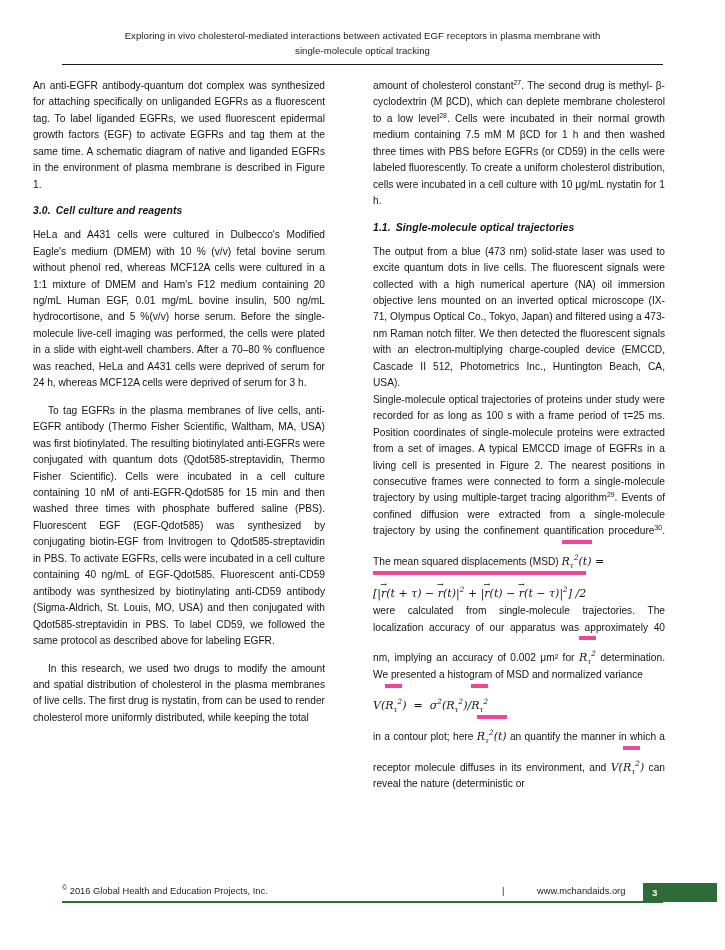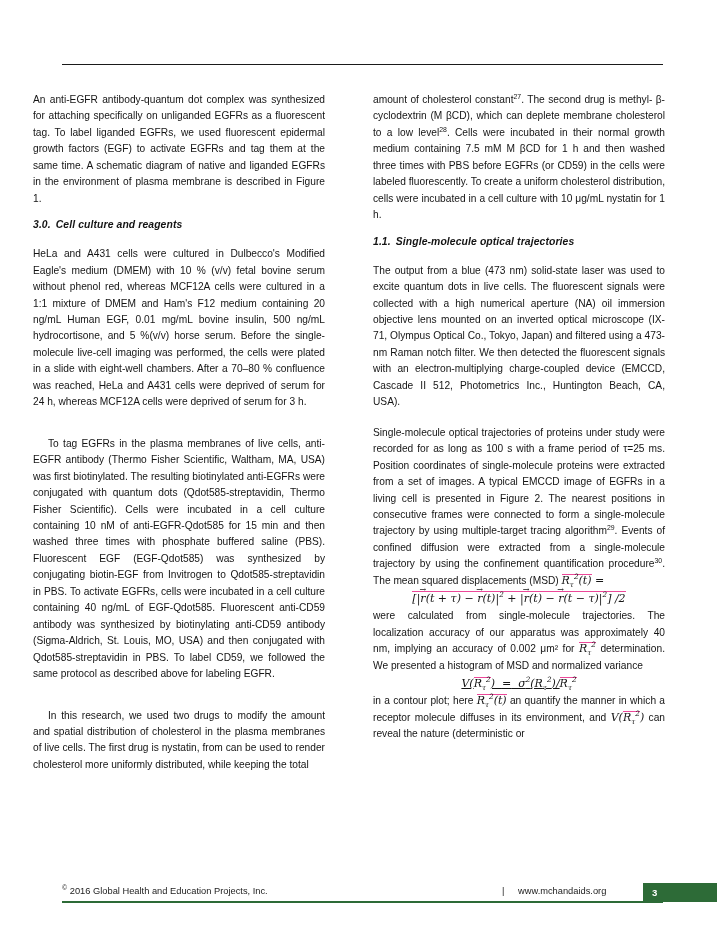--- a/index.html
+++ b/index.html
@@ -53,21 +53,21 @@
     font-size: 10.2px;
     line-height: 16.45px;
     text-align: justify;
     text-justify: inter-word;
     color: #141414;
   }
   .col-left  { left: 33px; }
   .col-right { left: 373px; }
 
   p.para {
-    margin: 14px 0 0 0;
+    margin: 0 0 0 0;
     text-indent: 0;
   }
   p.indent { text-indent: 15px; }
 
   h3.sec {
     font-size: 10.4px;
     font-weight: bold;
     font-style: italic;
     margin: 11px 0 9px 0;
     line-height: 14px;
@@ -85,22 +85,22 @@
 
   
   .math {
     font-family: "DejaVu Serif", serif;
     font-style: italic;
     font-size: 11px;
     white-space: nowrap;
   }
   .math .up { font-style: normal; }
   .ovl {
-    border-top: 1px solid #ec4899;
-    padding-top: 0px;
+    border-top: 4px solid #ec4899;
+    padding-top: 12px;
     display: inline-block;
     line-height: 1.08;
   }
   .vec {
     position: relative;
     display: inline-block;
     padding-top: 1px;
   }
   .vec::before {
     content: "\2192";
@@ -123,22 +123,21 @@
     vertical-align: sub;
     line-height: 0;
     font-style: italic;
   }
 
   
   .eqline {
     display: block;
     margin: 1px 0 1px 0;
     line-height: 17px;
-    text-align: center;
-    text-decoration: underline;
+    text-align: left;
   }
 
   
   .footer-rule {
     position: absolute;
     left: 62px;
     top: 901px;
     width: 601px;
     height: 1.6px;
     background: #2d6b37;
@@ -160,21 +159,21 @@
   }
   .footer-left sup { font-size: 7px; }
   .footer-sep {
     position: absolute;
     left: 440px;
     top: 2px;
     color: #1c1c1c;
   }
   .footer-site {
     position: absolute;
-    left: 456px;
+    left: 475px;
     top: 2px;
     white-space: nowrap;
   }
   .page-badge {
     position: absolute;
     left: 581px;
     top: -1px;
     width: 74px;
     height: 19px;
     background: #2d6b37;
@@ -186,20 +185,25 @@
     position: absolute;
     left: 9px;
     top: 4px;
   }
 </style>
 </head>
 <body>
 
 <div class="page">
 
+  <div class="runhead">
+    <span>Exploring in vivo cholesterol-mediated interactions between activated EGF receptors in plasma membrane with</span>
+    <br>
+    <span>single-molecule optical tracking</span>
+  </div>
   <div class="runhead-rule"></div>
 
   <div class="col col-left">
 
     <p class="para">An anti-EGFR antibody-quantum dot complex was synthesized for attaching specifically on unliganded EGFRs as a fluorescent tag. To label liganded EGFRs, we used fluorescent epidermal growth factors (EGF) to activate EGFRs and tag them at the same time. A schematic diagram of native and liganded EGFRs in the environment of plasma membrane is described in Figure 1.</p>
 
     <h3 class="sec">
       <span class="num">3.0.</span><span>Cell culture and reagents</span>
     </h3>
 

